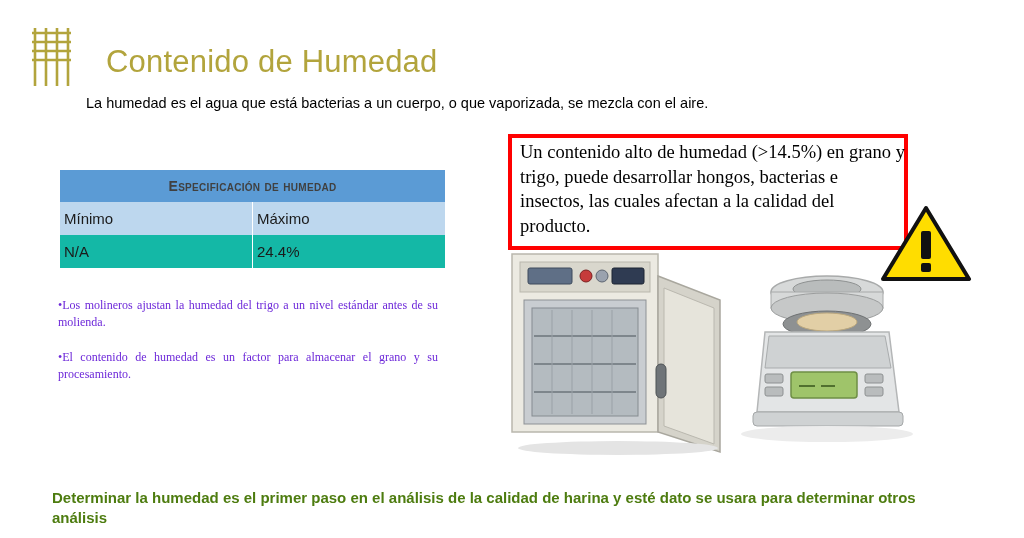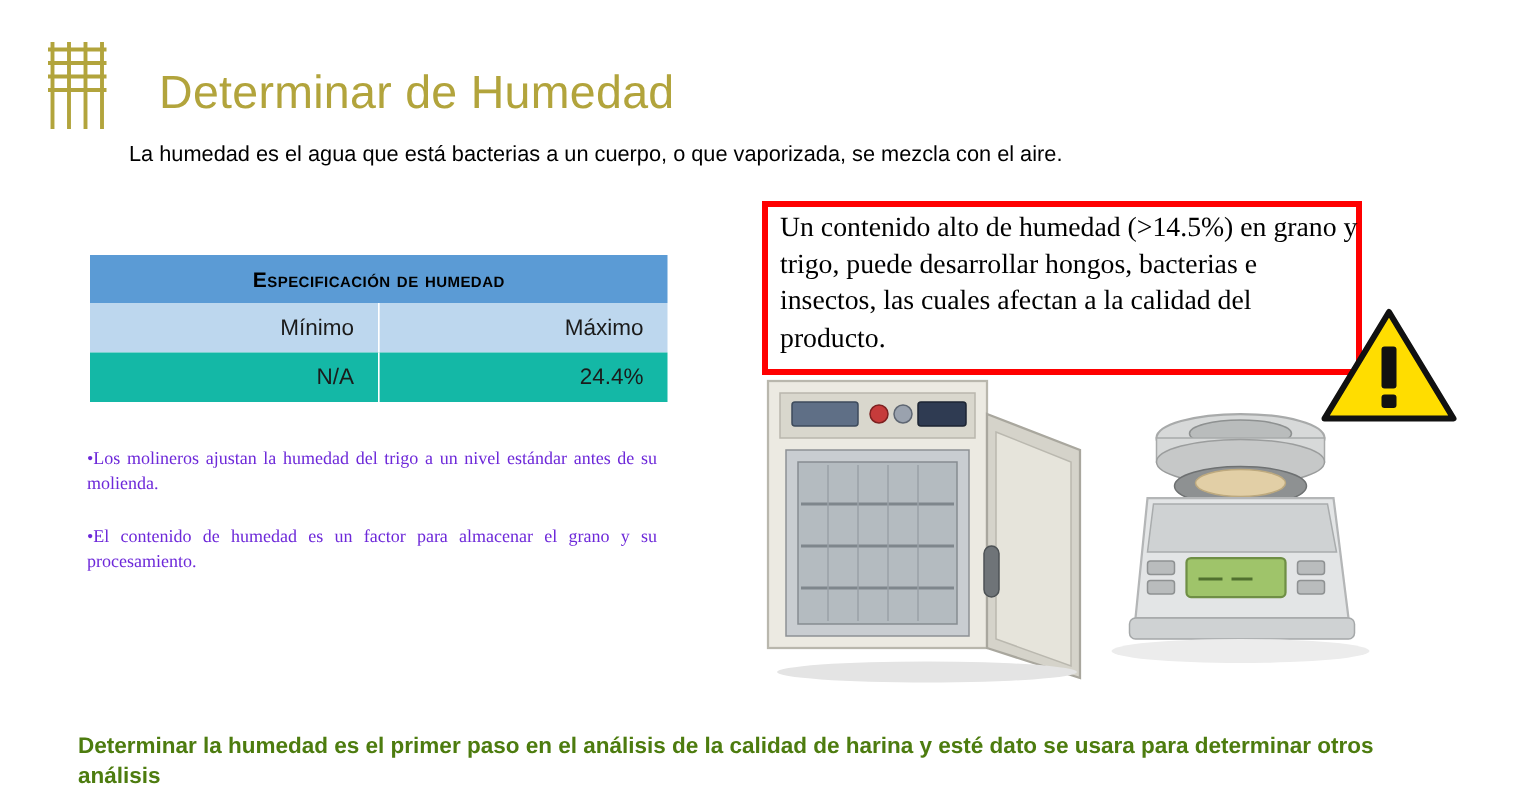--- a/index.html
+++ b/index.html
@@ -55,33 +55,33 @@
   .table {
     position: absolute;
     left: 60px;
     top: 170px;
     width: 385px;
     border-collapse: collapse;
     table-layout: fixed;
   }
   .table th {
     background: #5b9bd5;
-    color: #000000;
+    color: #404040;
     font-size: 14px;
     font-weight: bold;
     padding: 8px 4px;
     text-align: center;
     font-variant: small-caps;
     letter-spacing: 0.3px;
   }
   .table td {
     font-size: 15px;
     color: #1b1b1b;
-    text-align: right;
-    padding: 8px 16px;
+    text-align: left;
+    padding: 8px 4px;
     background: #bdd7ee;
     border-right: 1px solid #ffffff;
   }
   .table tr.row-alt td {
     background: #14b8a6;
   }
   .table td:last-child {
     border-right: none;
   }
 
@@ -174,21 +174,21 @@
         <line x1="31" y1="4" x2="31" y2="62"></line>
         <line x1="42" y1="4" x2="42" y2="62"></line>
         <line x1="6" y1="9" x2="45" y2="9"></line>
         <line x1="6" y1="18" x2="45" y2="18"></line>
         <line x1="6" y1="27" x2="45" y2="27"></line>
         <line x1="6" y1="36" x2="45" y2="36"></line>
       </g>
     </svg>
   </div>
 
-  <div class="title">Determinar de Humedad</div>
+  <div class="title">Contenido de Humedad</div>
 
   <div class="subtitle">La humedad es el agua que está bacterias a un cuerpo, o que vaporizada, se mezcla con el aire.</div>
 
   <table class="table">
     <thead>
       <tr>
         <th colspan="2">Especificación de humedad</th>
       </tr>
       <tr>
         <td>Mínimo</td>

